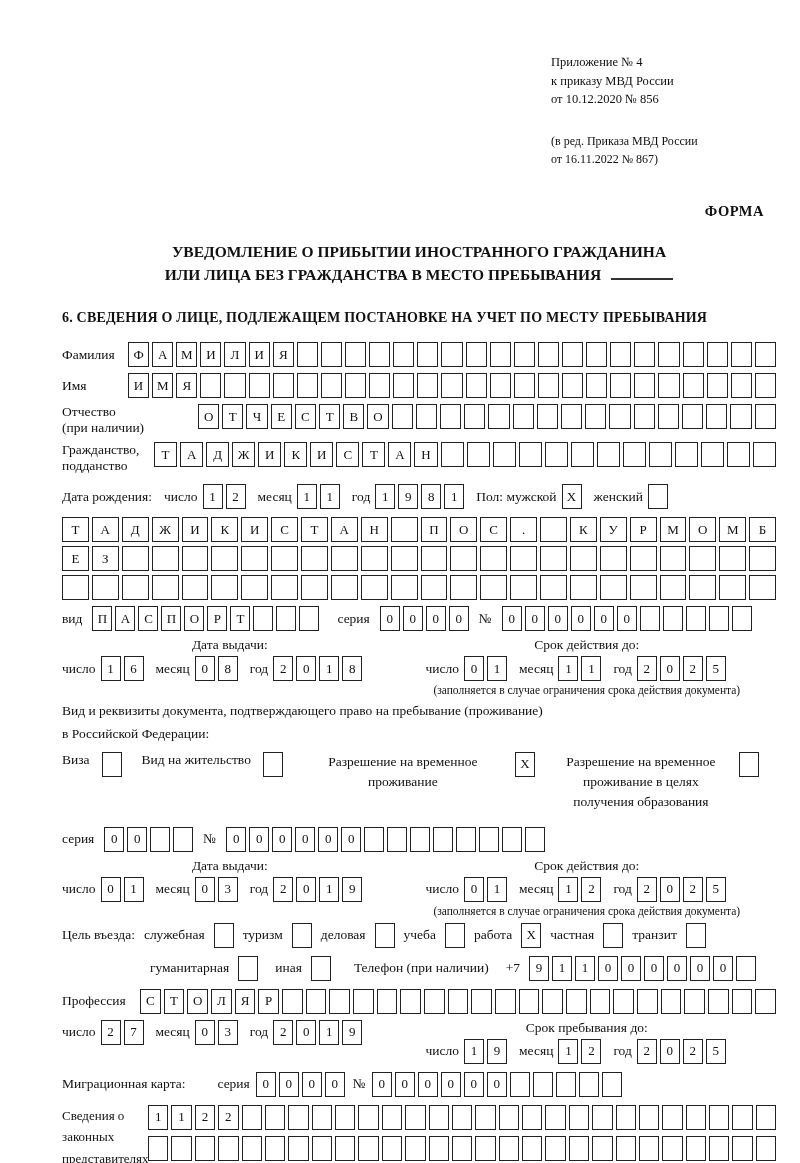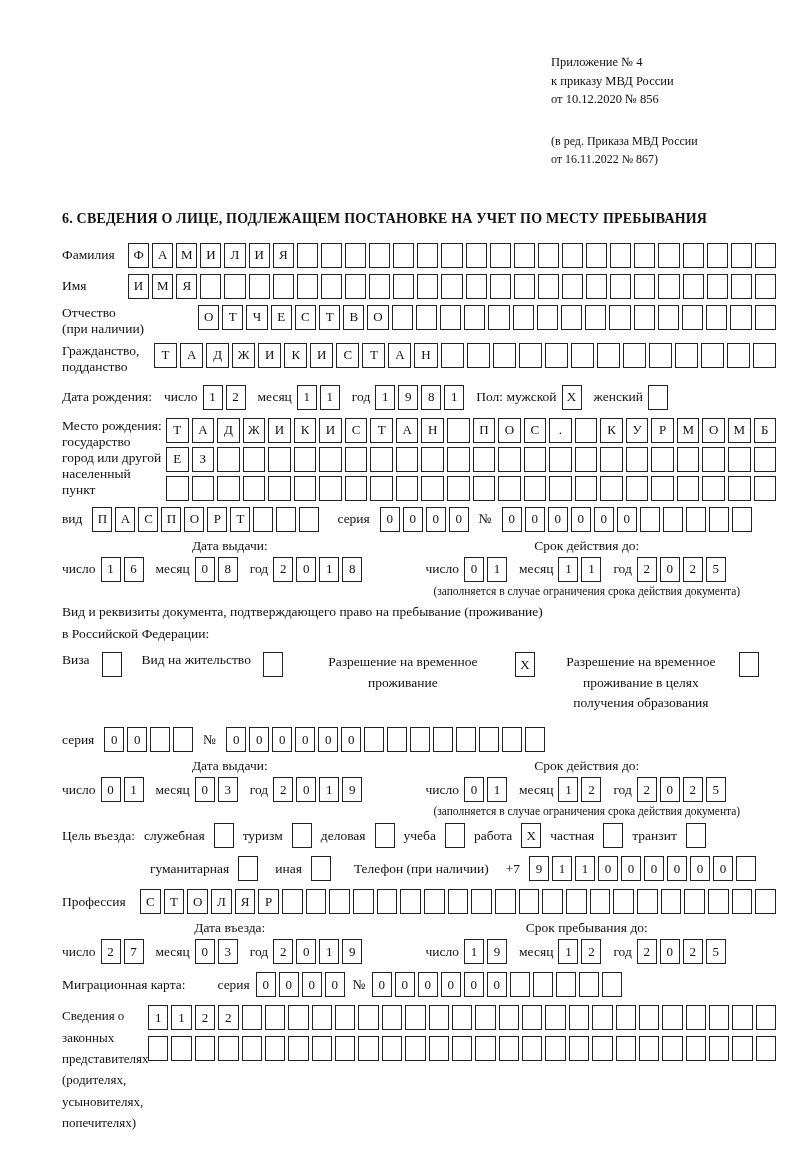--- a/index.html
+++ b/index.html
@@ -44,21 +44,26 @@
 <div class="page">
 
   <div class="appendix">
     <div>Приложение № 4
 к приказу МВД России
 от 10.12.2020 № 856</div>
     <div class="ed">(в ред. Приказа МВД России
 от 16.11.2022 № 867)</div>
   </div>
 
-
+  <div class="forma">ФОРМА</div>
+
+  <div class="title">
+    <div>УВЕДОМЛЕНИЕ О ПРИБЫТИИ ИНОСТРАННОГО ГРАЖДАНИНА</div>
+    <div><span>ИЛИ ЛИЦА БЕЗ ГРАЖДАНСТВА В МЕСТО ПРЕБЫВАНИЯ</span><span class="blank"></span></div>
+  </div>
 
   <div class="sec">6. СВЕДЕНИЯ О ЛИЦЕ, ПОДЛЕЖАЩЕМ ПОСТАНОВКЕ НА УЧЕТ ПО МЕСТУ ПРЕБЫВАНИЯ</div>
 
   <div class="rows">
 
     <div class="row">
       <div class="lbl w66">Фамилия</div>
       <div class="cells grow">
           <div class="cell">Ф</div>
           <div class="cell">А</div>
@@ -204,24 +209,20 @@
           <div class="cell">8</div>
           <div class="cell">1</div>
         </div>
       <span class="lbl ml">Пол: мужской</span>
       <div class="cell">X</div>
       <span class="lbl ml">женский</span>
       <div class="cell"></div>
     </div>
 
     <div class="row top" style="margin-top:8px;">
-      <div class="lbl w104">Место рождения:
-государство
-город или другой
-населенный пункт</div>
       <div class="stack">
         <div class="cells grow">
             <div class="cell">Т</div>
             <div class="cell">А</div>
             <div class="cell">Д</div>
             <div class="cell">Ж</div>
             <div class="cell">И</div>
             <div class="cell">К</div>
             <div class="cell">И</div>
             <div class="cell">С</div>
@@ -539,21 +540,20 @@
           <div class="cell"></div>
           <div class="cell"></div>
           <div class="cell"></div>
           <div class="cell"></div>
           <div class="cell"></div>
         </div>
     </div>
 
     <div class="twocol" style="margin-top:6px;">
       <div class="col-l">
-        <div class="dhead">Дата въезда:</div>
         <div class="drow">
           <span class="lbl mr">число</span>
           <div class="cells">
               <div class="cell">2</div>
               <div class="cell">7</div>
             </div>
           <span class="lbl ml">месяц</span>
           <div class="cells">
               <div class="cell">0</div>
               <div class="cell">3</div>

